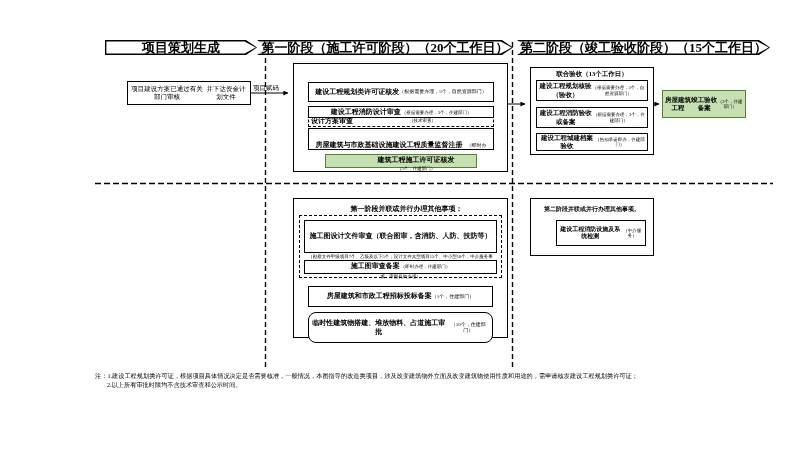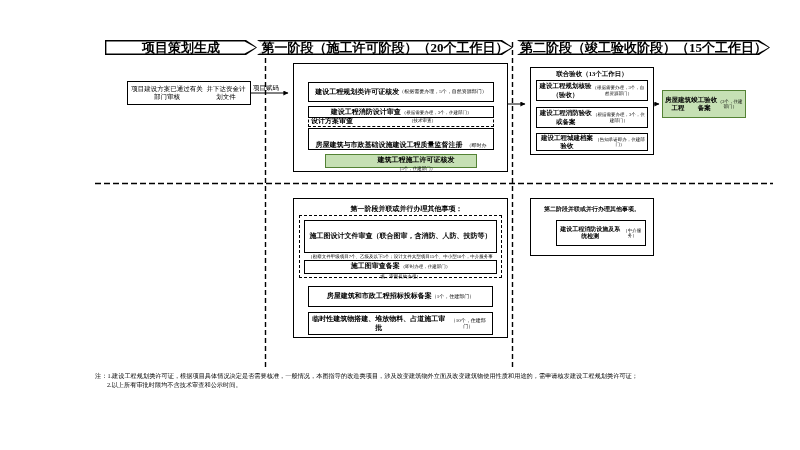--- a/index.html
+++ b/index.html
@@ -130,21 +130,21 @@
     <span class="note45">（勘察文件甲级项目7个、乙级及以下5个；设计文件大型项目15个、中小型10个，中介服务事项，审图机构办理）</span>
   </div>
   <div class="box" style="left:308px;top:286px;width:185px;height:21px;">
     <span class="main">房屋建筑和市政工程招标投标备案</span>
     <span class="note">（1个，住建部门）</span>
   </div>
   <div class="box row" style="left:304px;top:260px;width:193px;height:14px;flex-direction:row;">
     <span class="main">施工图审查备案</span>
     <span class="note45">（即时办理，住建部门）</span>
   </div>
-  <div class="box" style="left:308px;top:312px;width:185px;height:23px;">
+  <div class="box" style="left:308px;top:312px;width:185px;height:31px;border-radius:8px;">
     <span class="main">临时性建筑物搭建、堆放物料、占道施工审批</span>
     <span class="note">（10个，住建部门）</span>
   </div>
 
   <div class="outer" style="left:530px;top:198px;width:124px;height:58px;"></div>
   <div class="abs" style="left:530px;top:205px;width:124px;text-align:center;font-size:6px;font-weight:bold;">第二阶段并联或并行办理其他事项。</div>
   <div class="box" style="left:556px;top:220px;width:90px;height:26px;">
     <span class="main6">建设工程消防设施及系统检测</span>
     <span class="note45">（中介服务）</span>
   </div>

